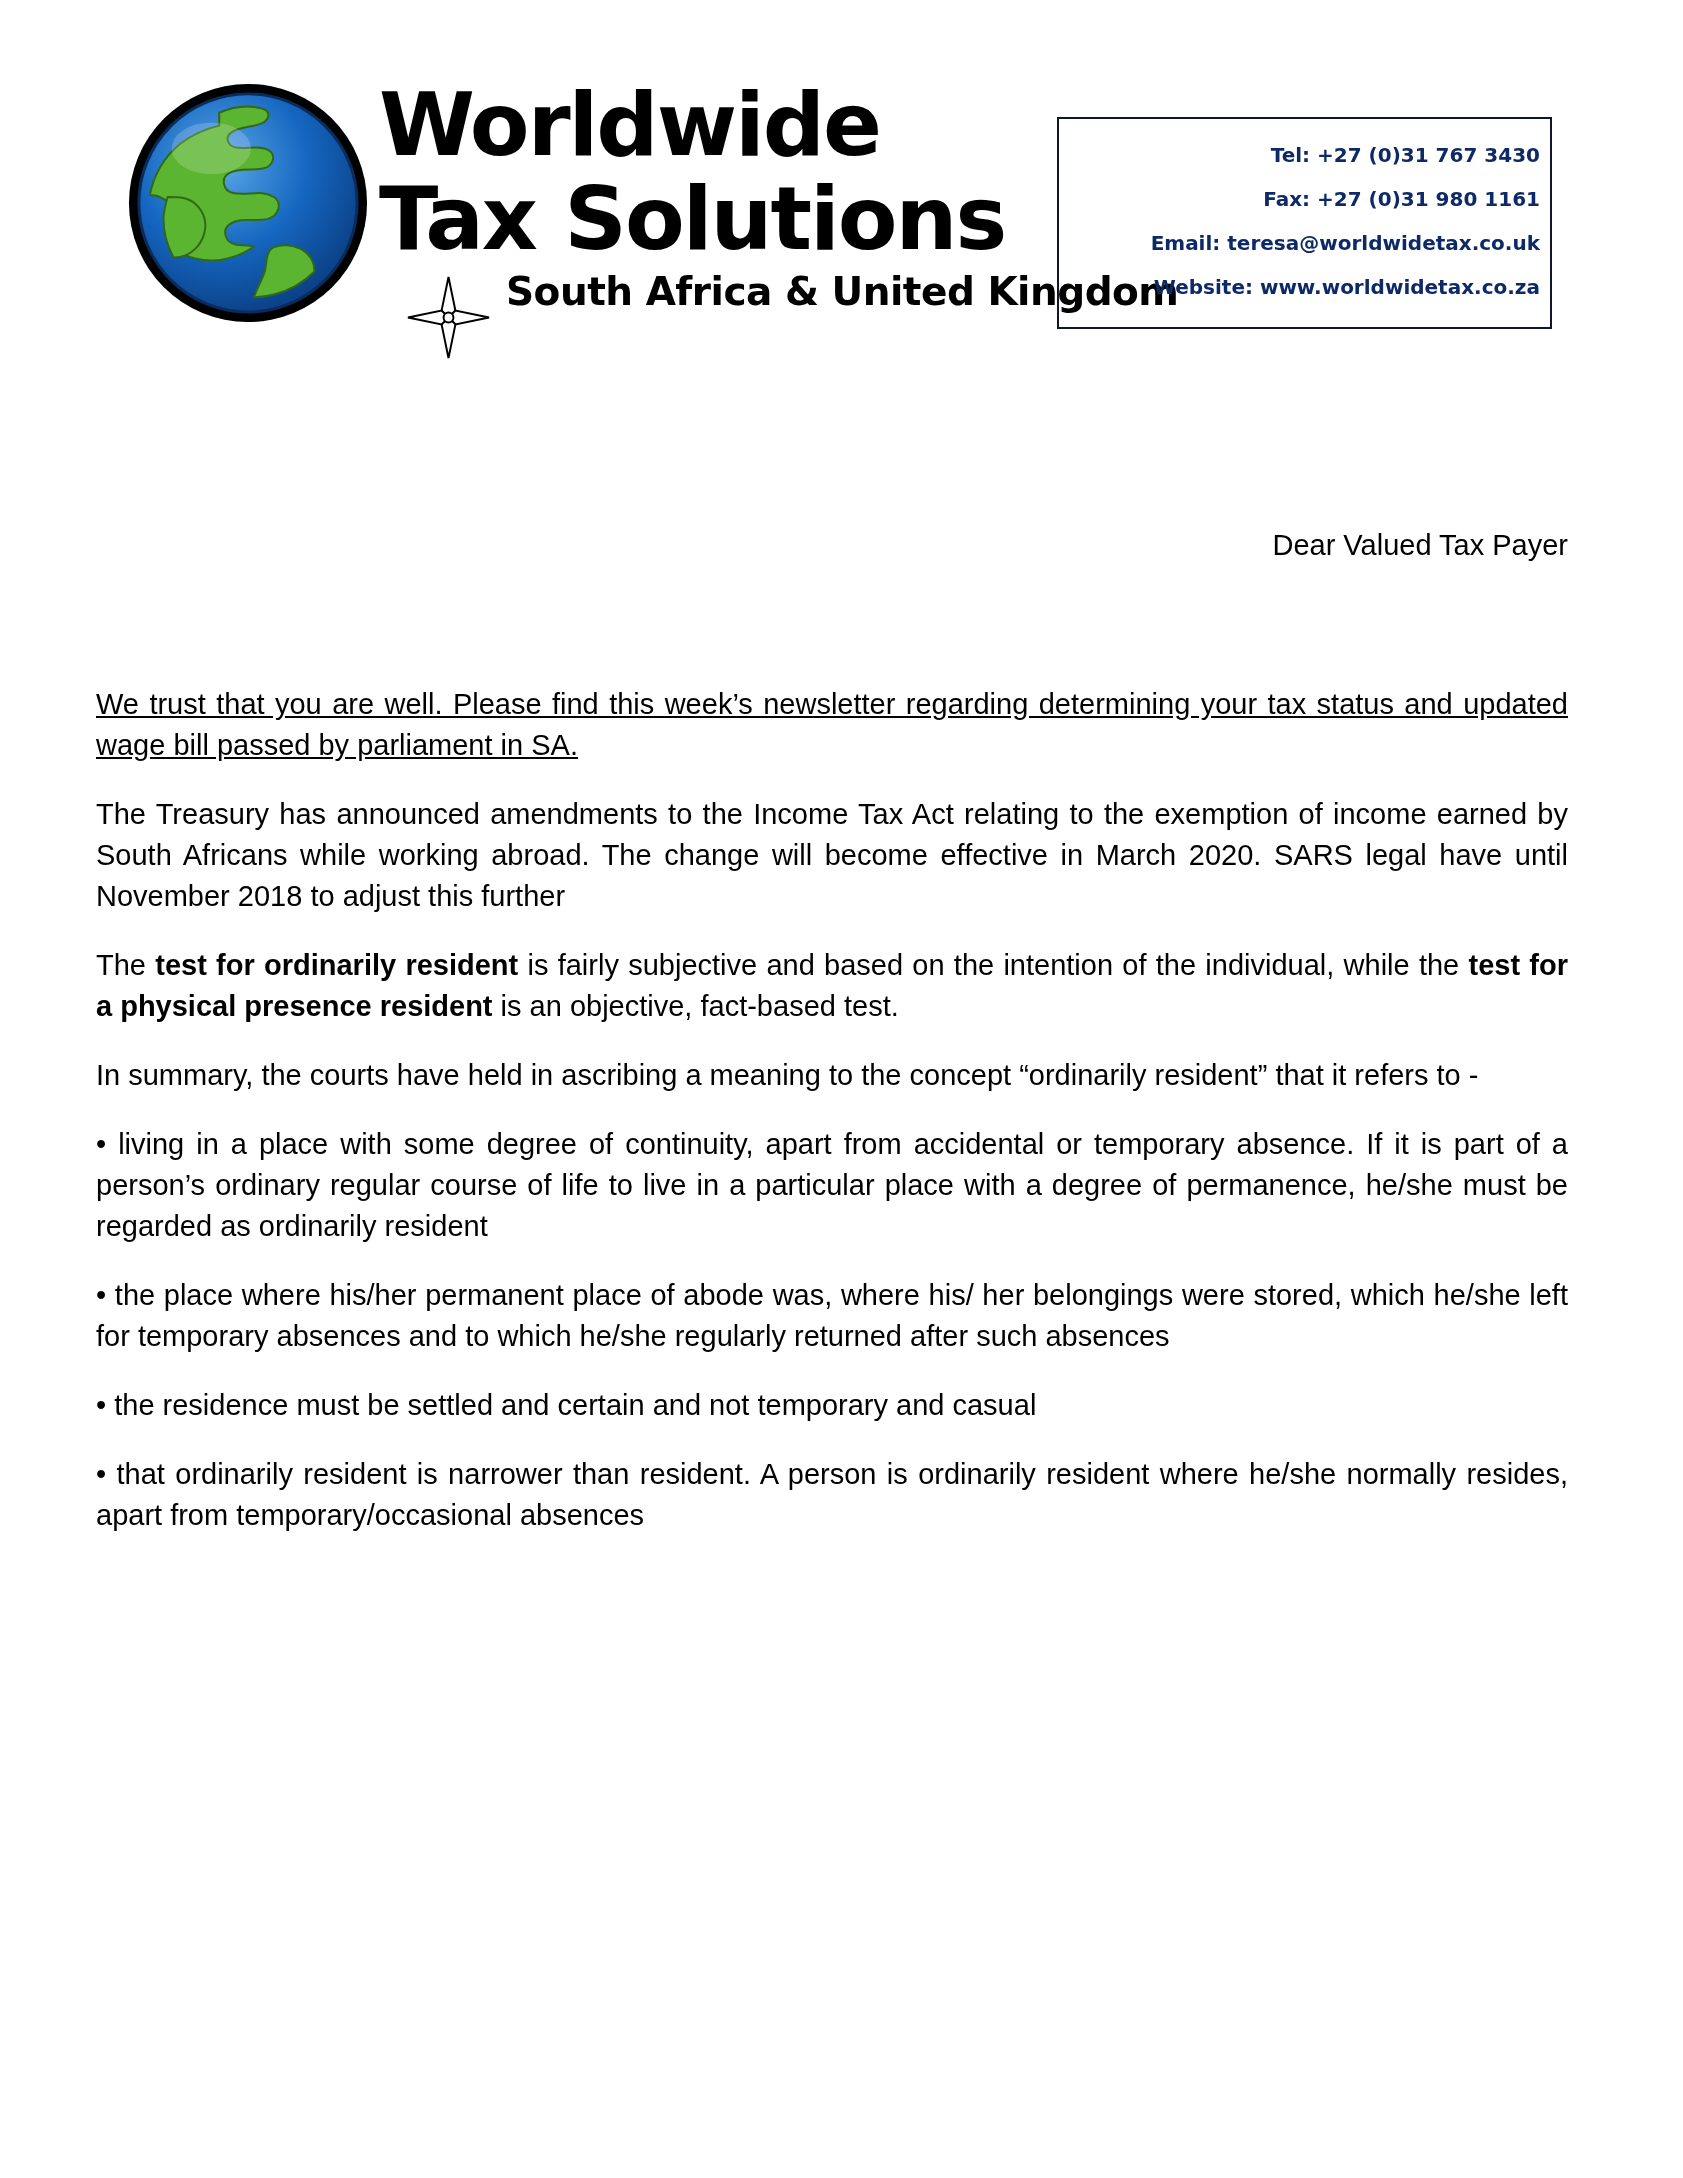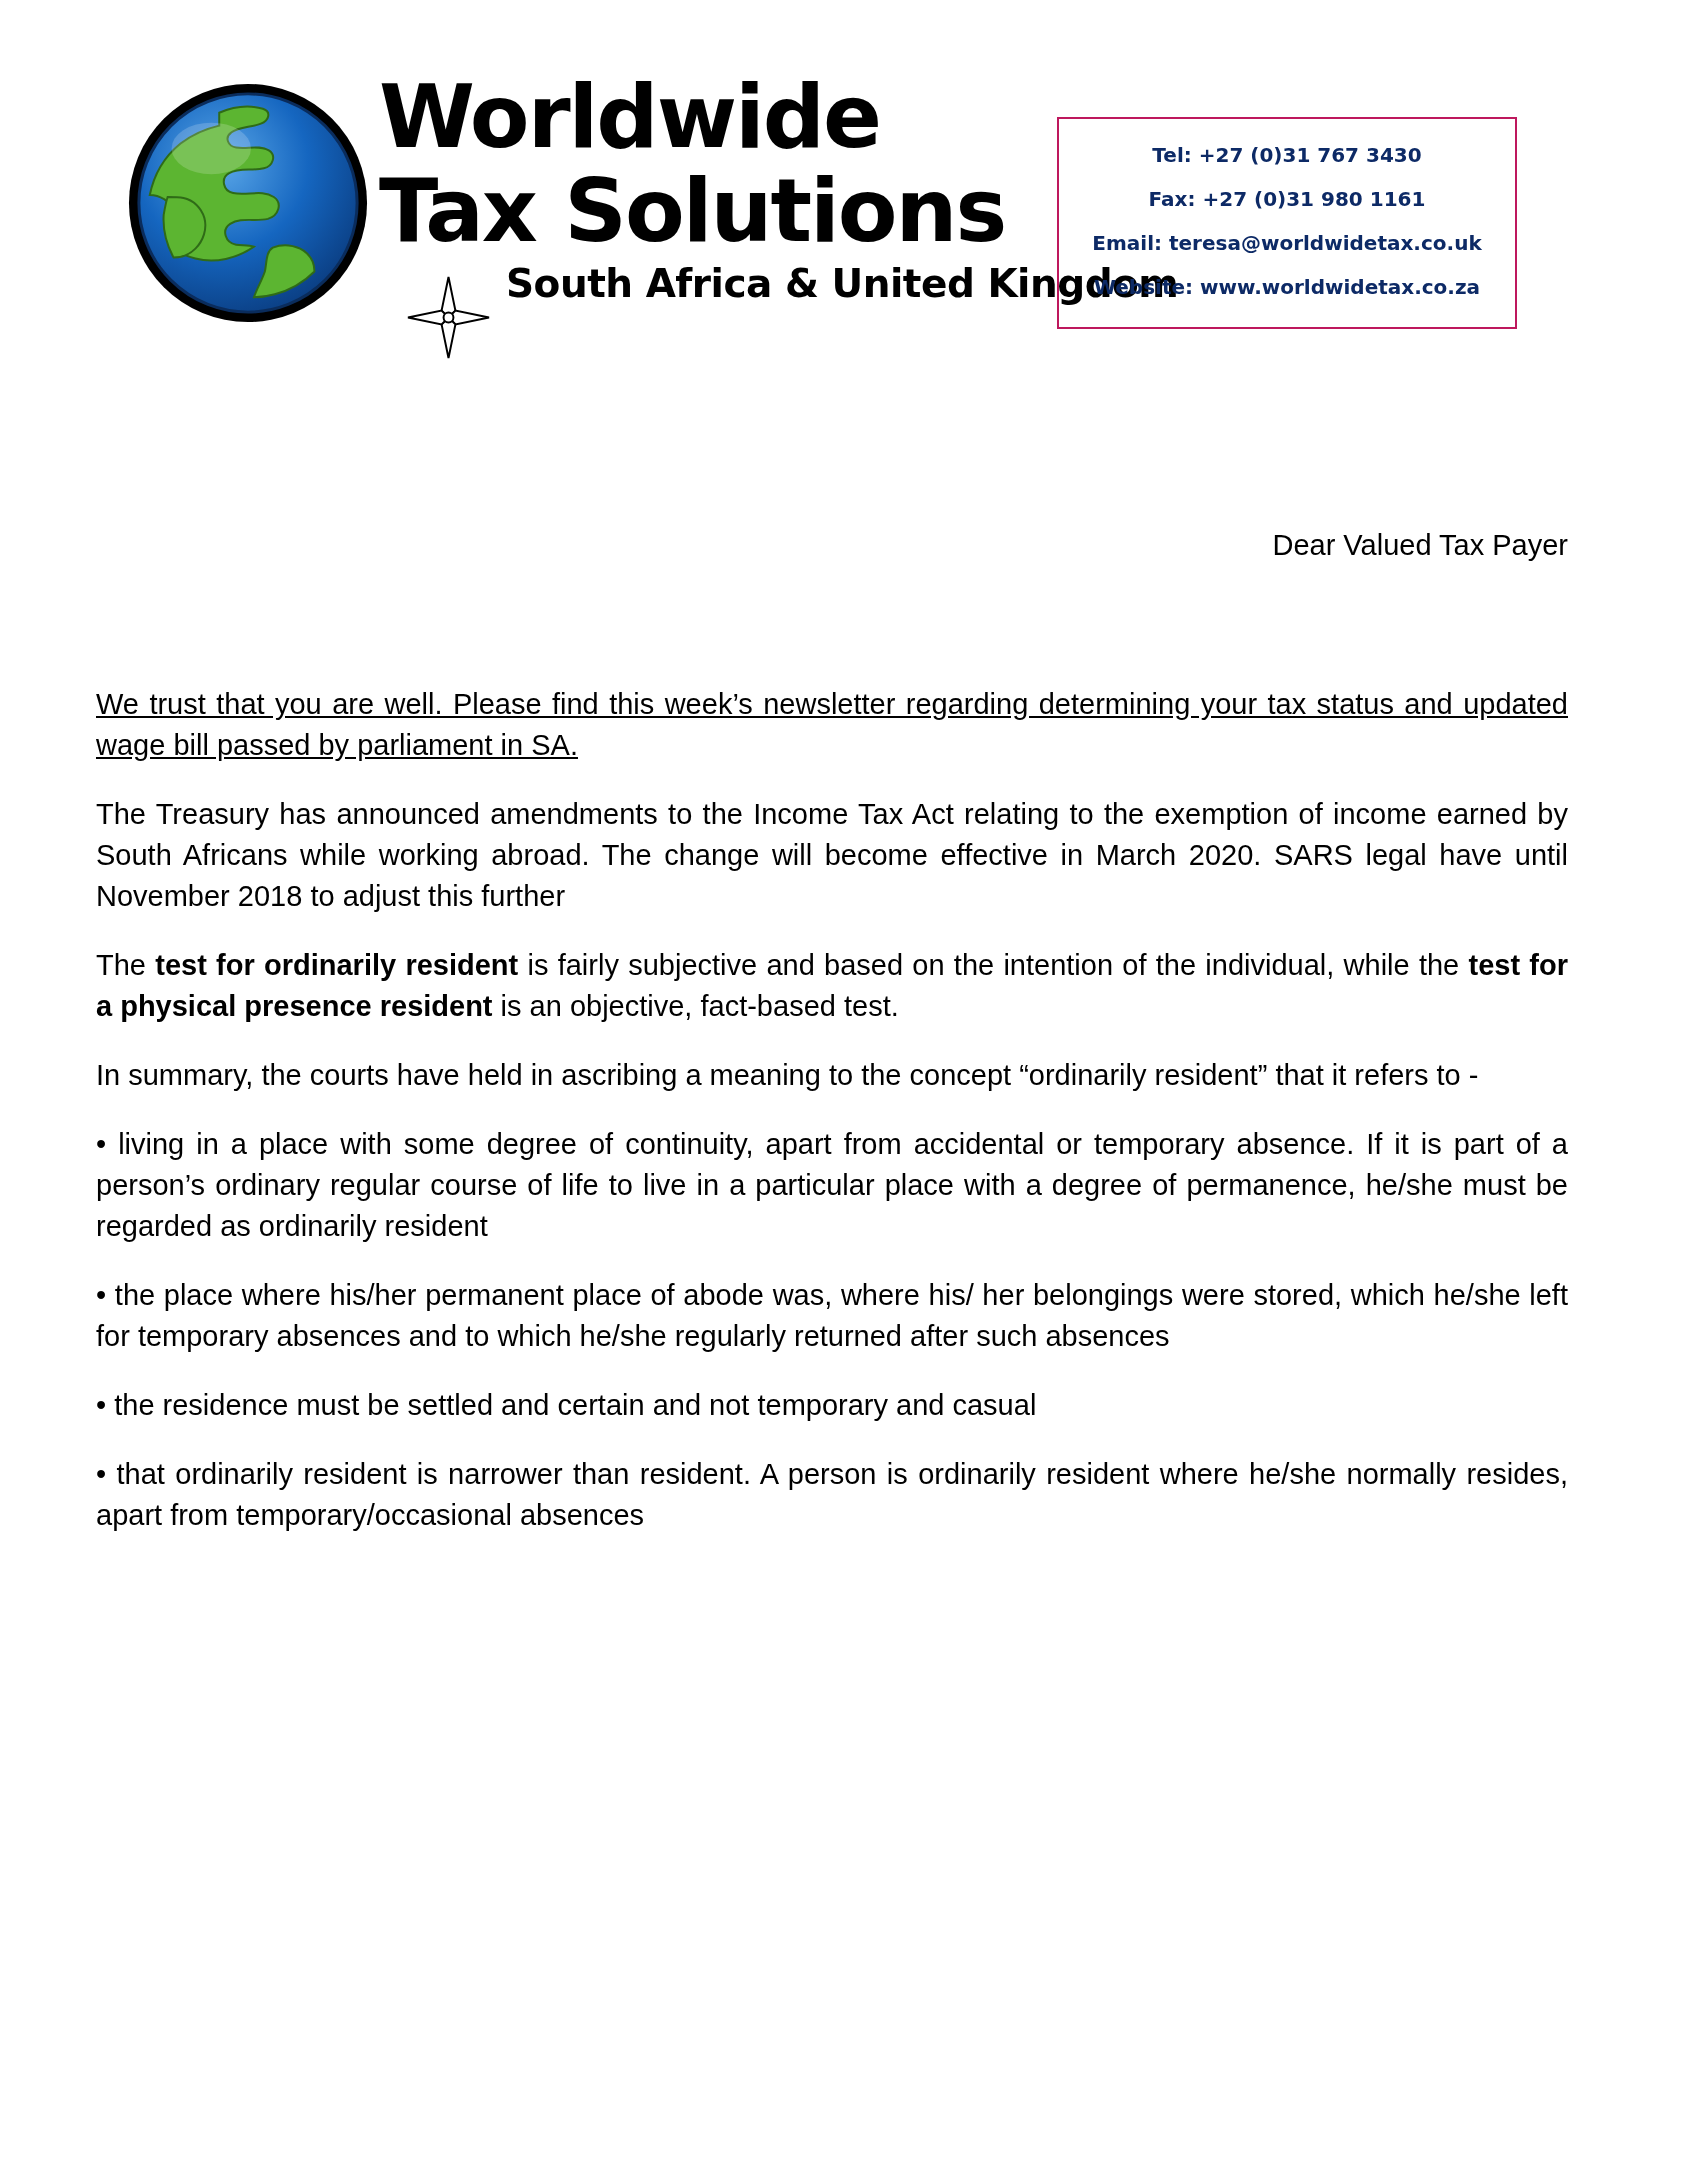--- a/index.html
+++ b/index.html
@@ -49,20 +49,21 @@
     width: 673px;
   }
   .logo-line1 {
     font-family: "DejaVu Sans", sans-serif;
     font-weight: bold;
     font-size: 87px;
     line-height: 93px;
     letter-spacing: -2px;
     color: #000;
     white-space: nowrap;
+    margin-top: 8px;
   }
   .logo-line2 {
     font-family: "DejaVu Sans", sans-serif;
     font-weight: bold;
     font-size: 87px;
     line-height: 95px;
     letter-spacing: -2px;
     color: #000;
     white-space: nowrap;
   }
@@ -84,25 +85,25 @@
     width: 85px;
     height: 85px;
     transform: translate(-25px, -79px);
   }
 
   
   .contact-box {
     position: absolute;
     left: 1057px;
     top: 117px;
-    width: 460px;
-    border: 2px solid #be185d;
+    width: 495px;
+    border: 2px solid #0f172a;
     box-sizing: border-box;
     padding: 14px 10px 18px 10px;
-    text-align: center;
+    text-align: right;
   }
   .contact-box div {
     font-family: "DejaVu Sans", sans-serif;
     font-weight: bold;
     font-size: 20px;
     color: #0d2a66;
     line-height: 44px;
     white-space: nowrap;
   }
 

